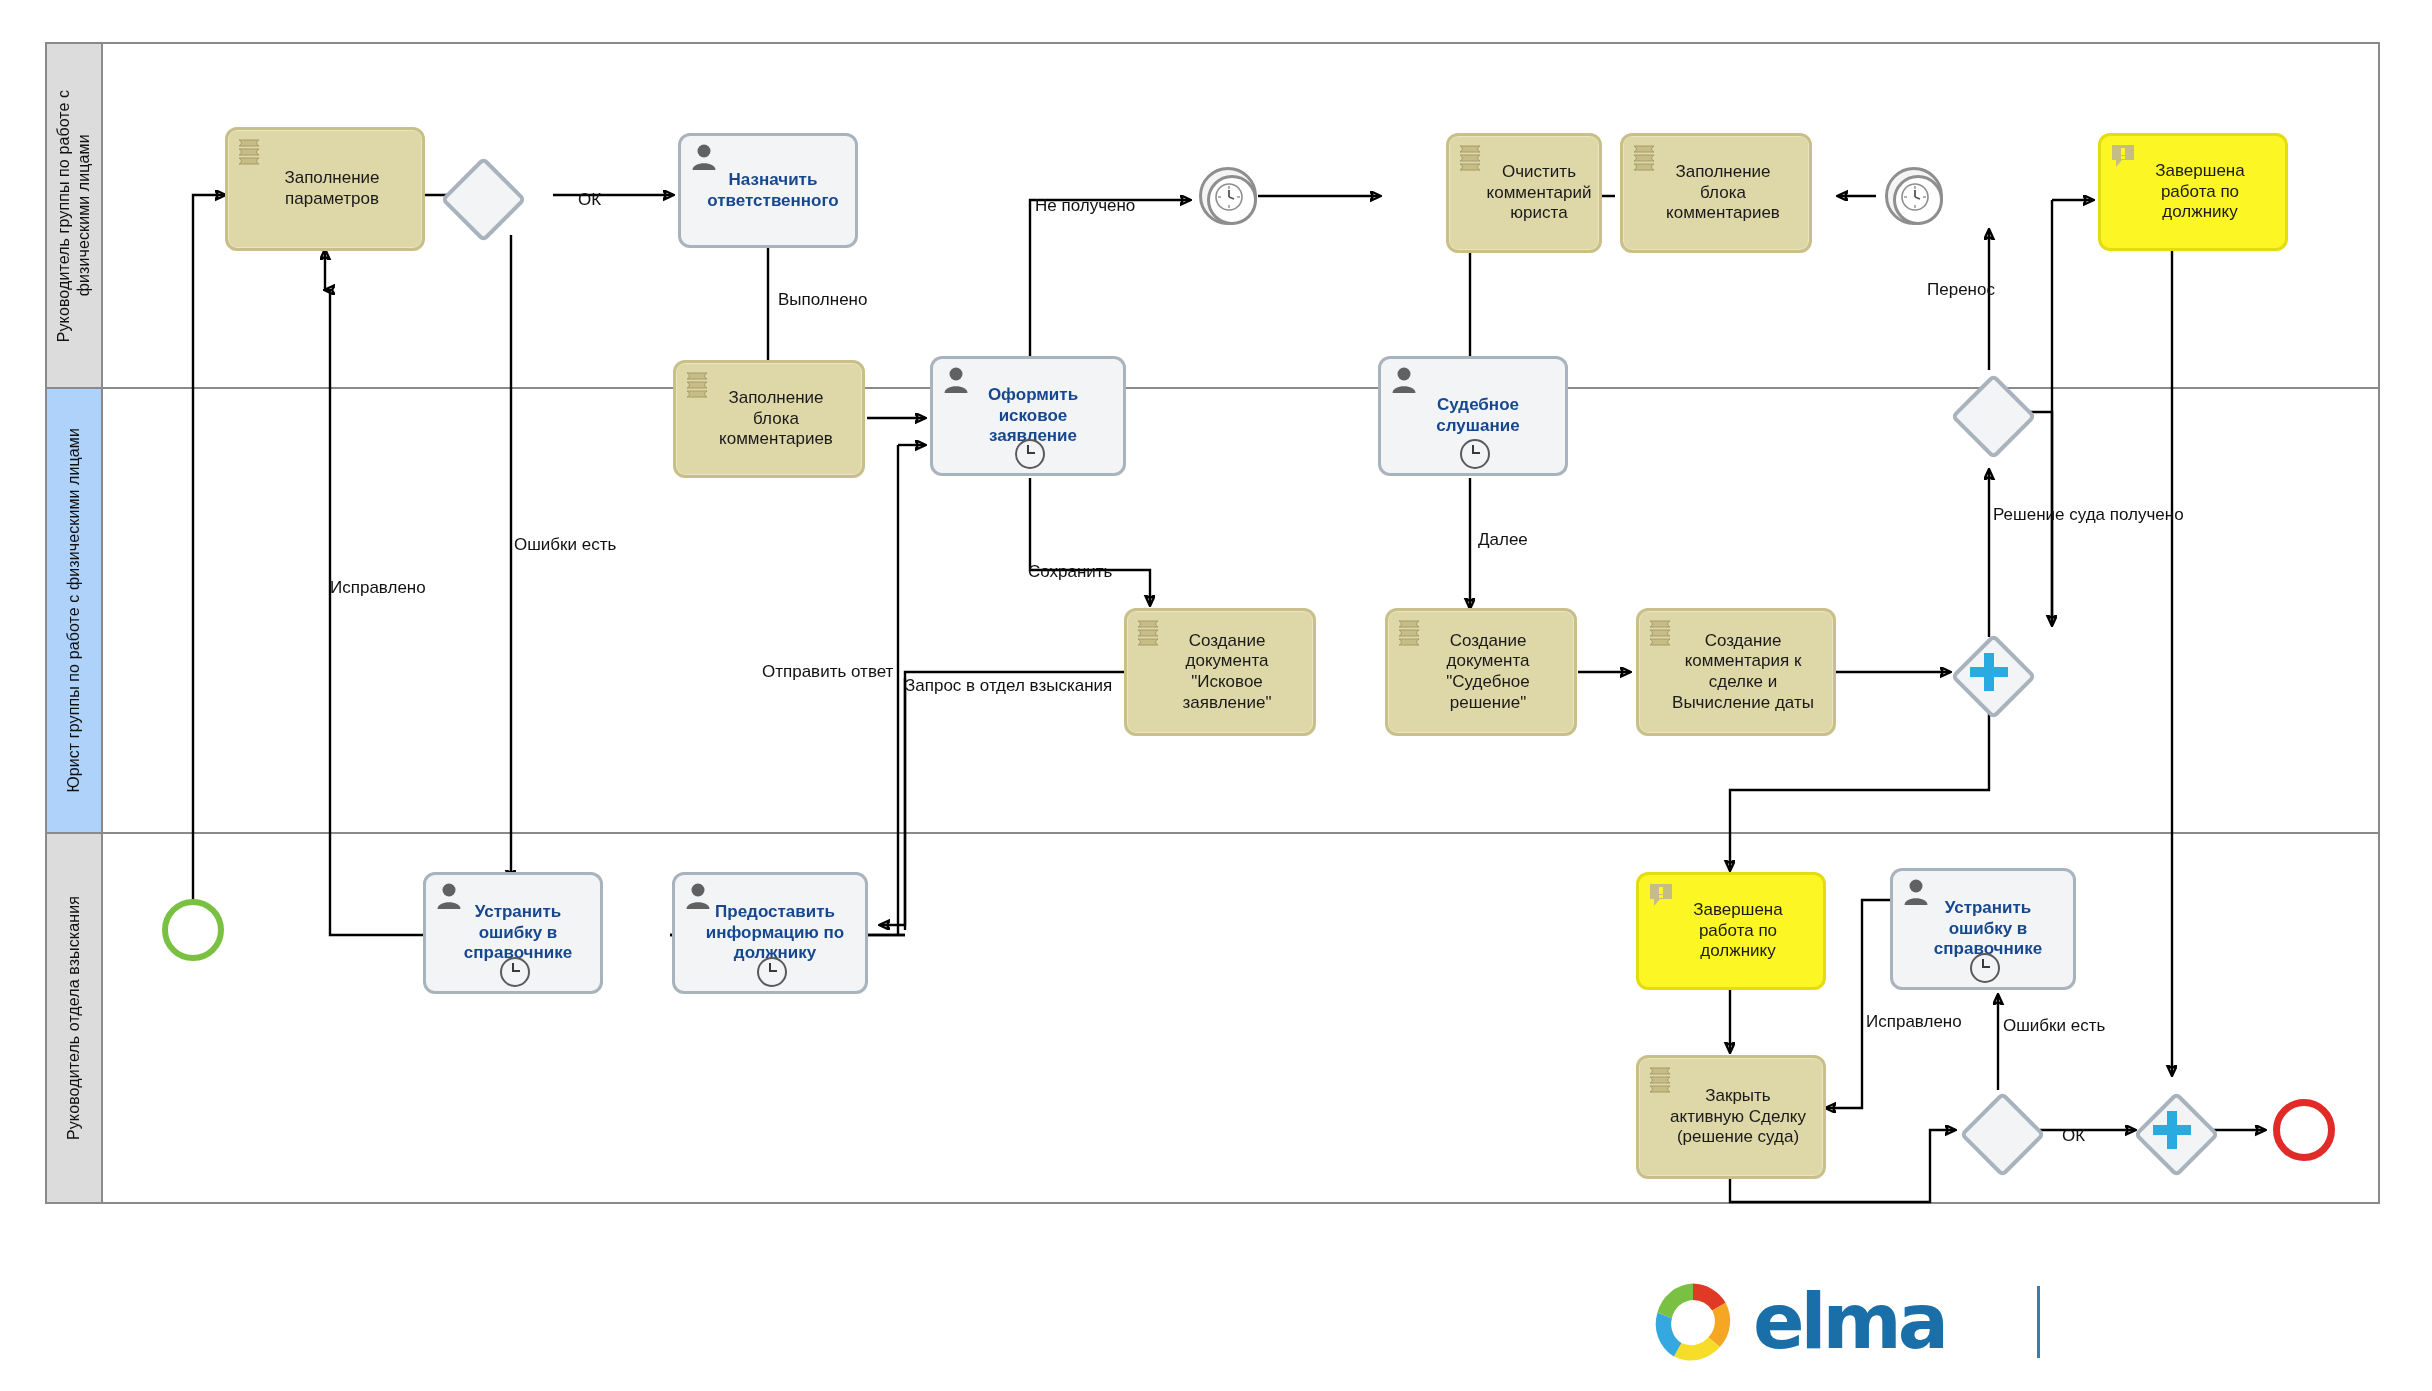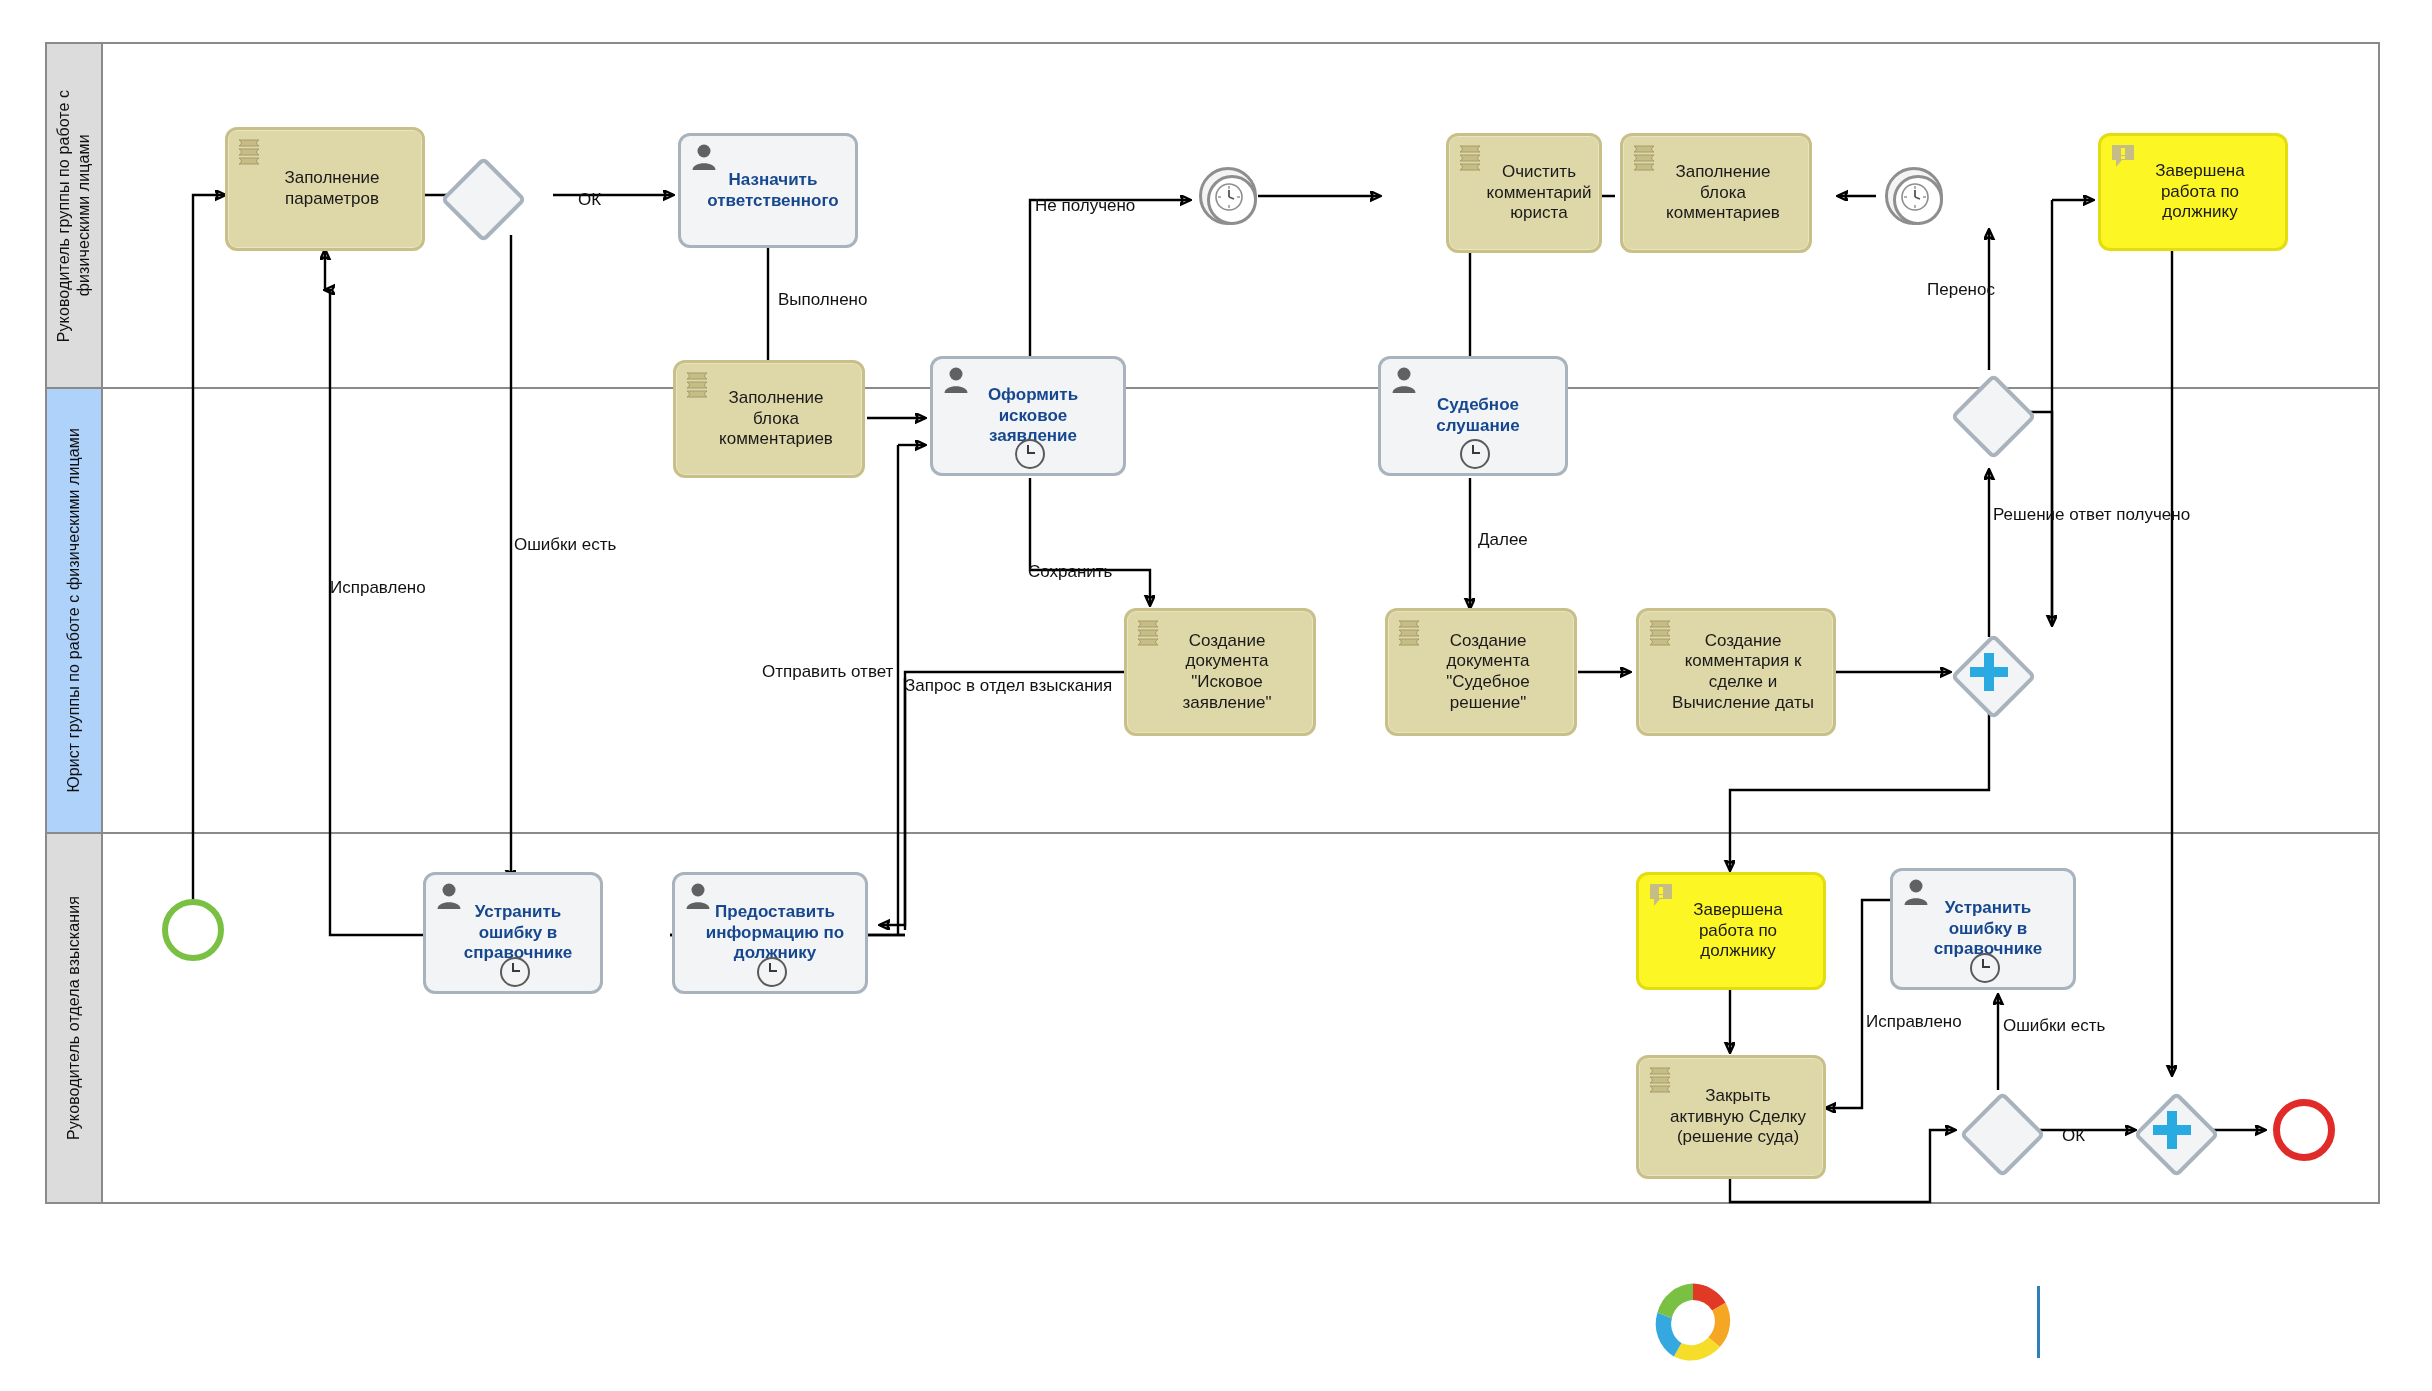--- a/index.html
+++ b/index.html
@@ -378,30 +378,31 @@
   <div class="elabel" style="left:578px;top:190px;">ОК</div>
   <div class="elabel" style="left:778px;top:290px;">Выполнено</div>
   <div class="elabel" style="left:1035px;top:196px;">Не получено</div>
   <div class="elabel" style="left:1927px;top:280px;">Перенос</div>
   <div class="elabel" style="left:514px;top:535px;">Ошибки есть</div>
   <div class="elabel" style="left:330px;top:578px;">Исправлено</div>
   <div class="elabel" style="left:1028px;top:562px;">Сохранить</div>
   <div class="elabel" style="left:762px;top:662px;">Отправить ответ</div>
   <div class="elabel" style="left:905px;top:676px;">Запрос в отдел взыскания</div>
   <div class="elabel" style="left:1478px;top:530px;">Далее</div>
-  <div class="elabel" style="left:1993px;top:505px;">Решение ответ получено</div>
+  <div class="elabel" style="left:1993px;top:505px;">Решение суда получено</div>
   <div class="elabel" style="left:1866px;top:1012px;">Исправлено</div>
   <div class="elabel" style="left:2003px;top:1016px;">Ошибки есть</div>
   <div class="elabel" style="left:2062px;top:1126px;">ОК</div>
 
   <div class="logo">
     <svg class="mark" viewBox="0 0 100 100">
       <path d="M50,10 A40,40 0 0,1 84,30 L70,38 A24,24 0 0,0 50,27 Z" fill="#e03a27"></path>
       <path d="M84,30 A40,40 0 0,1 78,76 L66,66 A24,24 0 0,0 70,38 Z" fill="#f5a623"></path>
       <path d="M78,76 A40,40 0 0,1 30,86 L38,72 A24,24 0 0,0 66,66 Z" fill="#f5dd2a"></path>
       <path d="M30,86 A40,40 0 0,1 13,40 L28,46 A24,24 0 0,0 38,72 Z" fill="#35a8e0"></path>
       <path d="M13,40 A40,40 0 0,1 50,10 L50,27 A24,24 0 0,0 28,46 Z" fill="#7ac143"></path>
       <circle cx="50" cy="50" r="22" fill="#ffffff"></circle>
     </svg>
+    <div class="word">elma</div>
     <div class="bar"></div>
   </div>
 
 </div>
 
 </body></html>

